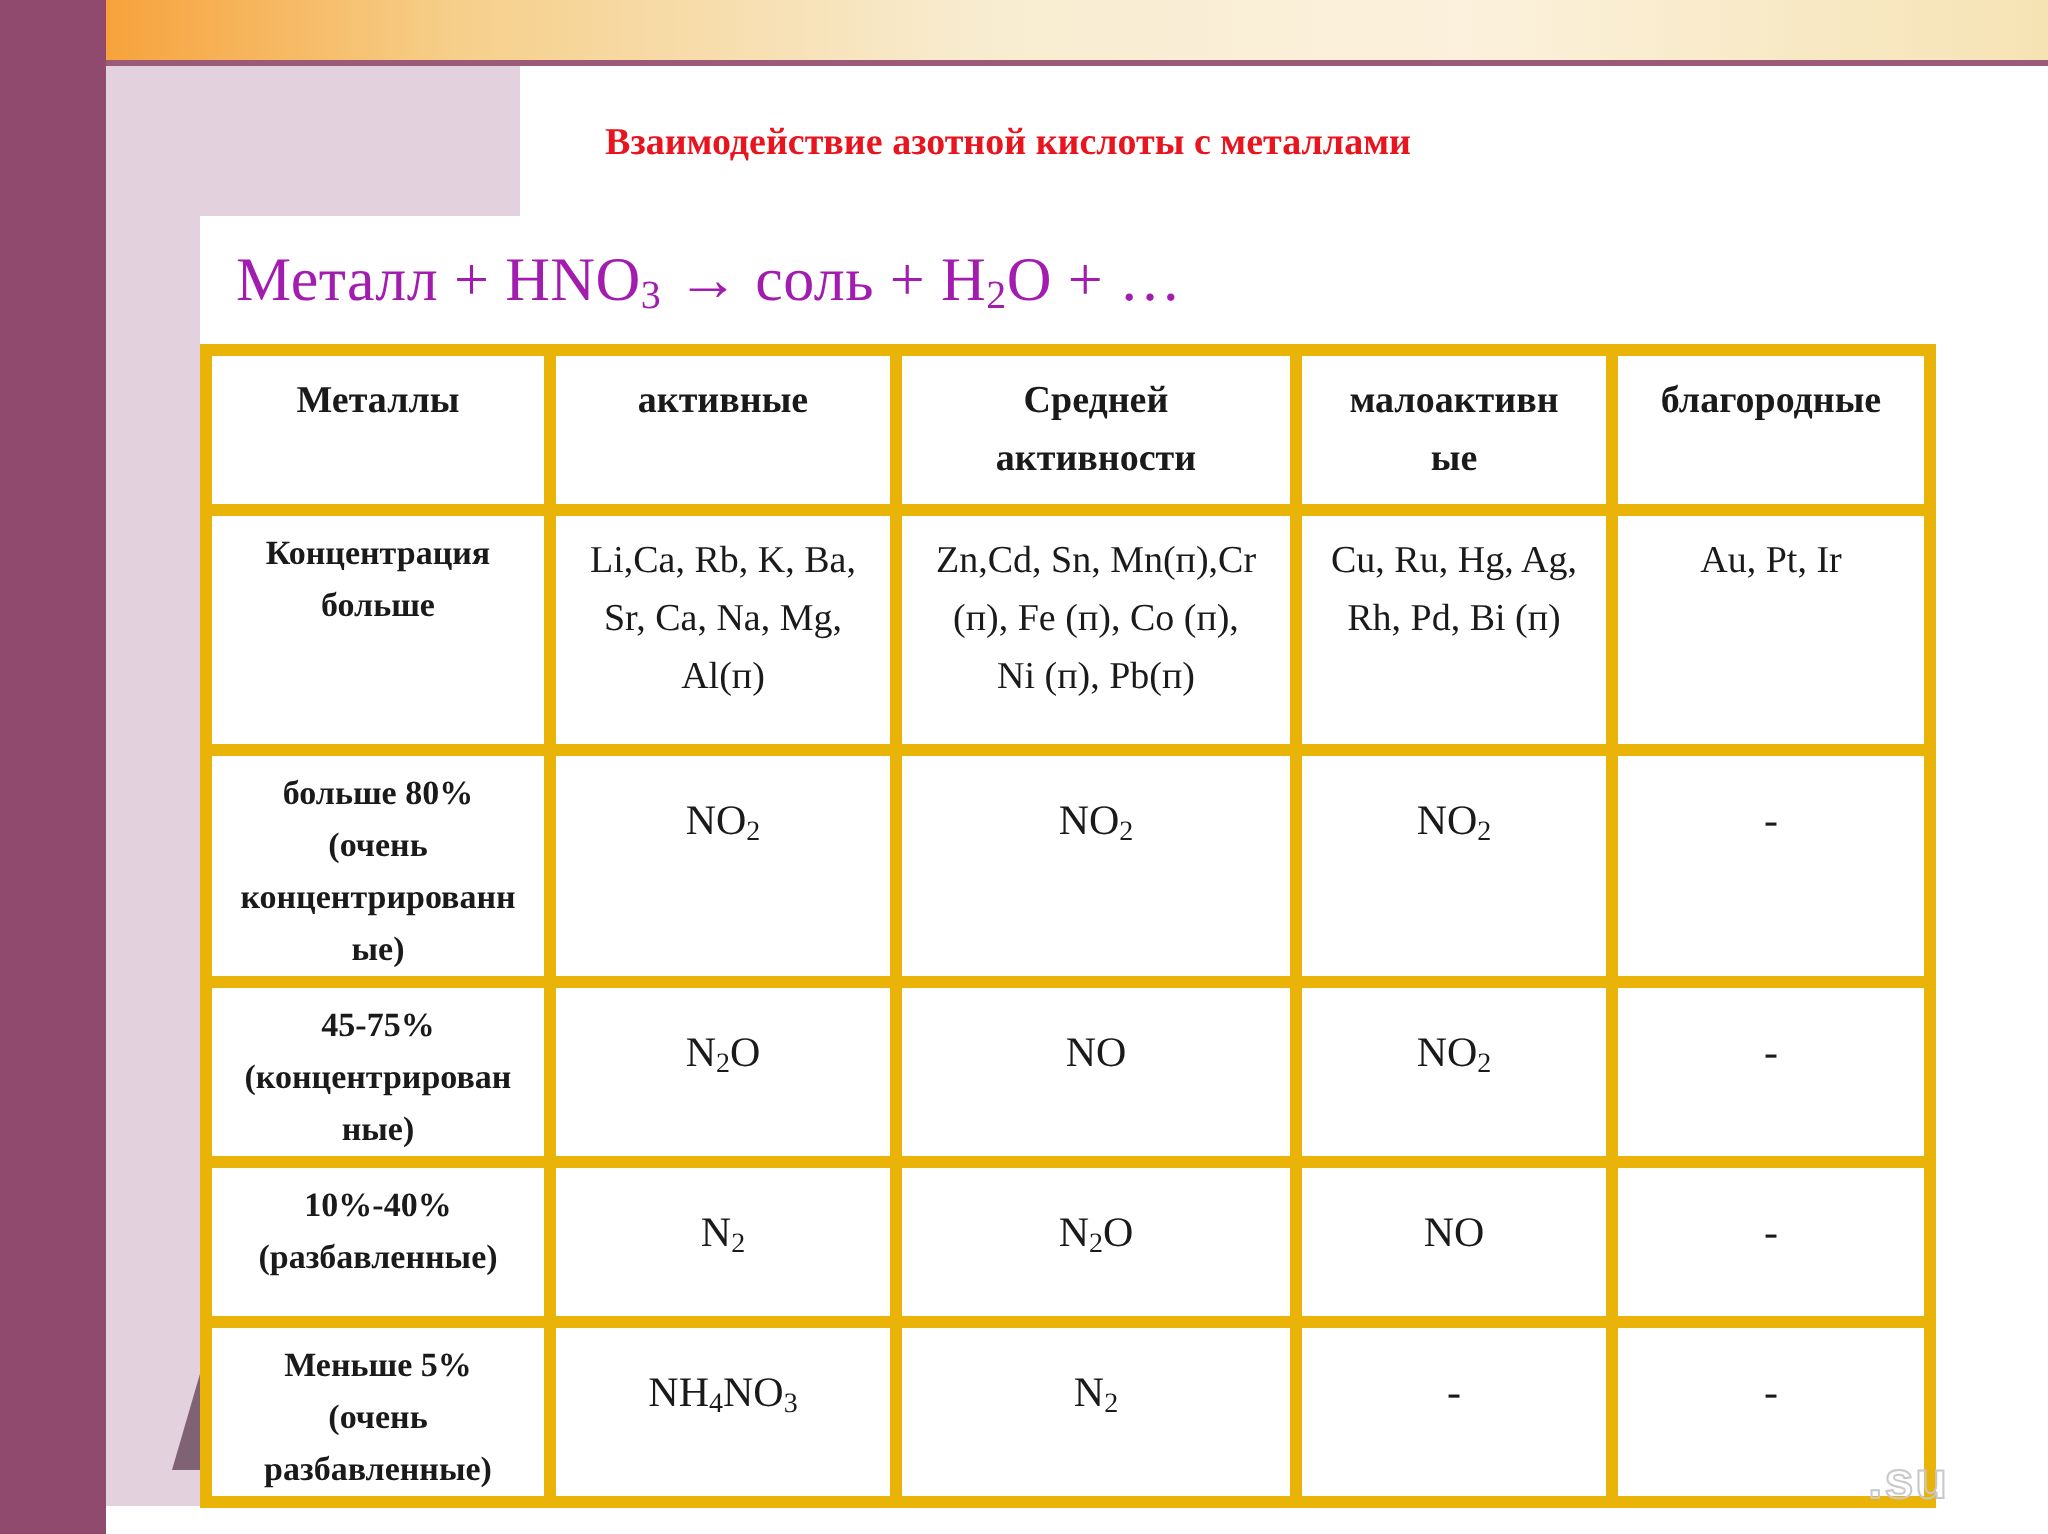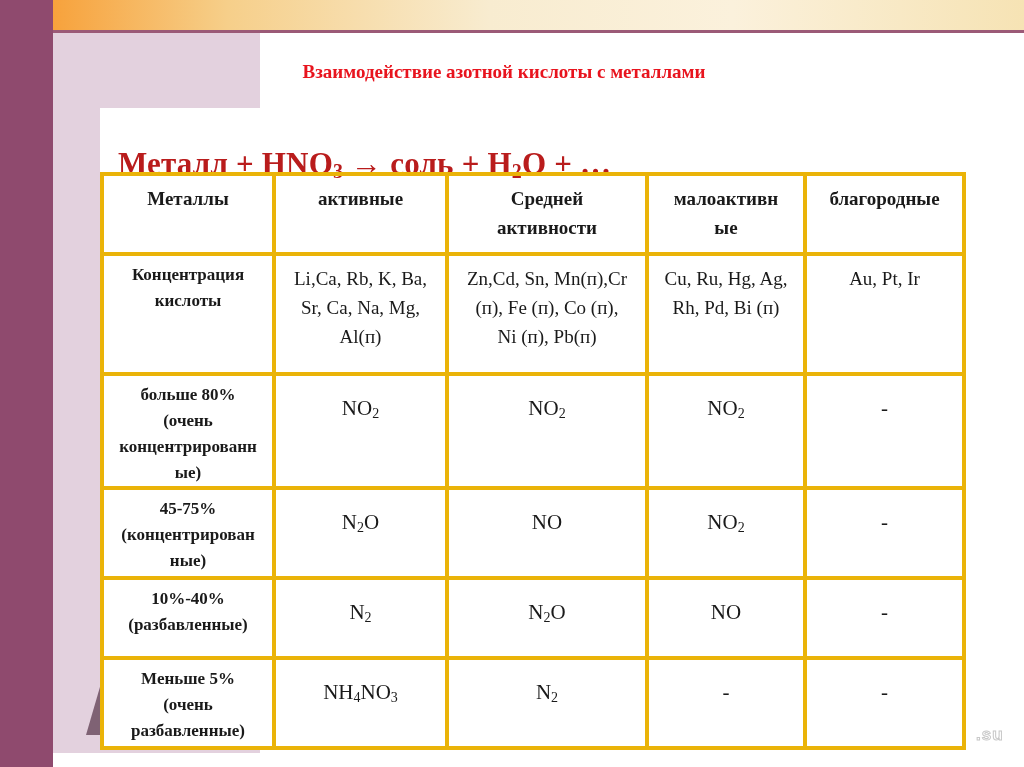--- a/index.html
+++ b/index.html
@@ -22,38 +22,38 @@
       border-bottom: 55px solid #6d4f62; opacity: .85;
     }
     .title {
       position: absolute; left: 0; top: 61px; width: 1008px; text-align: center;
       color: #e8141e; font-weight: bold; font-size: 19px;
       font-family: "Liberation Serif", serif;
     }
     .slide-card { position: absolute; left: 100px; top: 108px; width: 870px; height: 640px; background: #fff; }
     .equation {
       position: absolute; left: 118px; top: 122px;
-      color: #b91c1c; font-weight: bold; font-size: 31px; letter-spacing: .2px;
-      font-family: "Liberation Serif", serif; white-space: nowrap; margin-top: 24px;
+      color: #a21caf; font-weight: normal; font-size: 31px; letter-spacing: .2px;
+      font-family: "Liberation Serif", serif; white-space: nowrap;
     }
     .equation sub { font-size: 20px; vertical-align: -4px; }
     table.grid {
       position: absolute; left: 100px; top: 172px;
       border-collapse: collapse; table-layout: fixed;
       font-family: "Liberation Serif", serif; color: #1a1a1a;
     }
     table.grid td {
-      border: 4px solid #eab308; vertical-align: top; text-align: center;
+      border: 6px solid #eab308; vertical-align: top; text-align: center;
       padding: 8px 4px 0 4px; line-height: 29px; font-size: 19px; overflow: hidden;
     }
     table.grid td.hdr { font-weight: bold; font-size: 19px; }
     table.grid td.rowlabel { font-weight: bold; font-size: 17px; line-height: 26px; padding-top: 6px; }
     table.grid td.val { font-size: 21px; padding-top: 18px; }
     .watermark {
-      position: absolute; left: 976px; top: 725px; font-size: 17px; font-weight: bold;
+      position: absolute; left: 934px; top: 725px; font-size: 26px; font-weight: bold;
       color: #dcdcdc; font-family: "Liberation Sans", sans-serif; letter-spacing: 1px;
       -webkit-text-stroke: 1px #c8c8c8; color: transparent; text-align: center;
     }
   </style>
 </head>
 <body>
 
 <div class="left-bar"></div>
 <div class="top-band"></div>
 <div class="top-rule"></div>
@@ -91,21 +91,21 @@
           <div>малоактивн</div>
           <div>ые</div>
         </td>
     <td class="hdr">
           <div>благородные</div>
         </td>
   </tr>
   <tr style="height:120px">
     <td class="rowlabel">
           <div>Концентрация</div>
-          <div>кислоты</div>
+          <div>больше</div>
         </td>
     <td>
           <div>Li,Ca, Rb, K, Ba,</div>
           <div>Sr, Ca, Na, Mg,</div>
           <div>Al(п)</div>
         </td>
     <td>
           <div>Zn,Cd, Sn, Mn(п),Cr</div>
           <div>(п), Fe (п), Co (п),</div>
           <div>Ni (п), Pb(п)</div>

